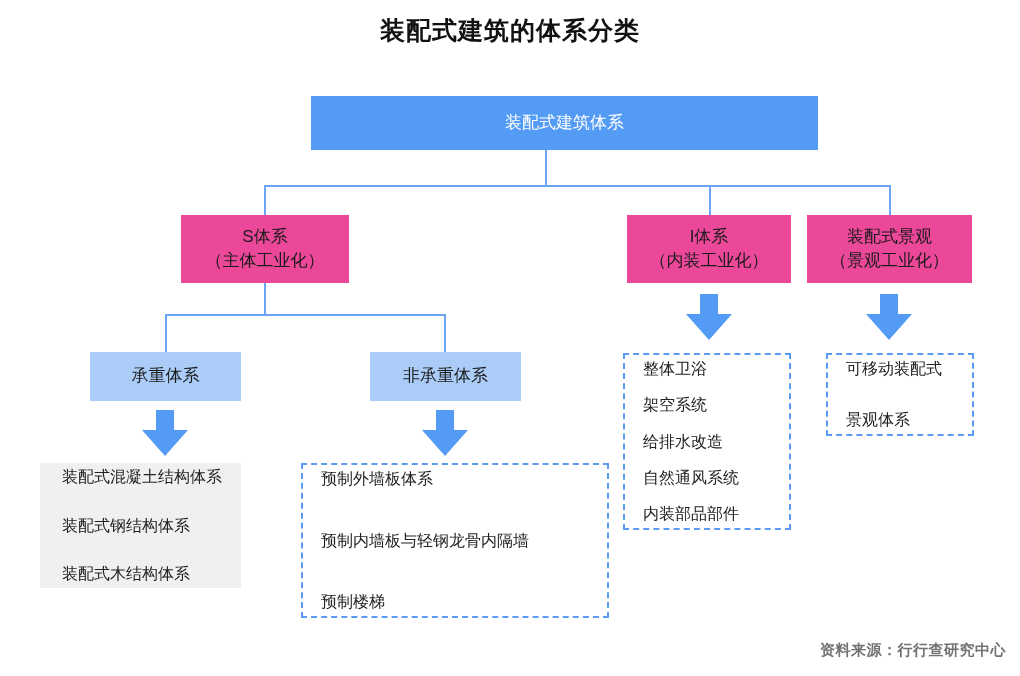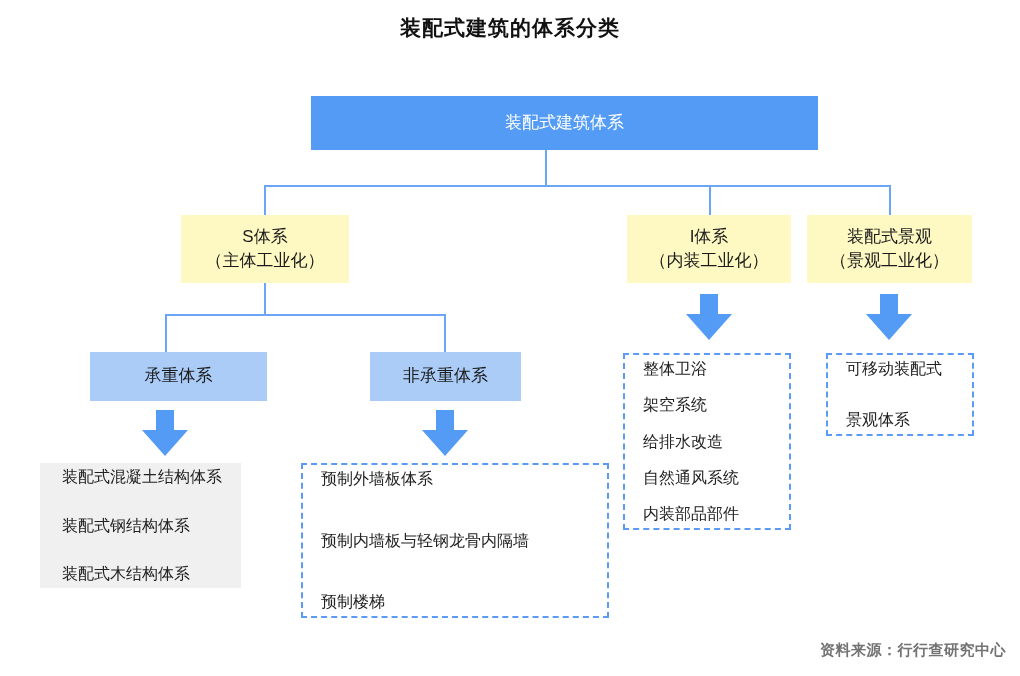--- a/index.html
+++ b/index.html
@@ -20,21 +20,21 @@
     height: 676px;
   }
 
   
   .title {
     position: absolute;
     left: 0;
     top: 14px;
     width: 1020px;
     text-align: center;
-    font-size: 21px;
+    font-size: 25px;
     font-weight: bold;
     letter-spacing: 1px;
     color: #111111;
   }
 
   
   .node {
     position: absolute;
     box-sizing: border-box;
     display: flex;
@@ -43,21 +43,21 @@
     justify-content: center;
     text-align: center;
     line-height: 1.42;
   }
   .node-root {
     background: #539BF5;
     color: #ffffff;
     font-size: 17px;
   }
   .node-level2 {
-    background: #fef9c3;
+    background: #ec4899;
     color: #1a1a1a;
     font-size: 17px;
   }
   .node-level3 {
     background: #AACCF7;
     color: #1a1a1a;
     font-size: 17px;
   }
 
   
@@ -145,21 +145,21 @@
   <div class="node node-level2" style="left:627px; top:215px; width:164px; height:68px;">
     <span>I体系</span>
     <span>（内装工业化）</span>
   </div>
 
   <div class="node node-level2" style="left:807px; top:215px; width:165px; height:68px;">
     <span>装配式景观</span>
     <span>（景观工业化）</span>
   </div>
 
-  <div class="node node-level3" style="left:90px; top:352px; width:177px; height:49px;">
+  <div class="node node-level3" style="left:90px; top:352px; width:151px; height:49px;">
     <span>承重体系</span>
   </div>
 
   <div class="node node-level3" style="left:370px; top:352px; width:151px; height:49px;">
     <span>非承重体系</span>
   </div>
 
   <svg class="arrow" style="left:142px; top:410px;" viewBox="0 0 46 46">
     <polygon points="14,0 32,0 32,20 46,20 23,46 0,20 14,20" fill="#539BF5"></polygon>
   </svg>

